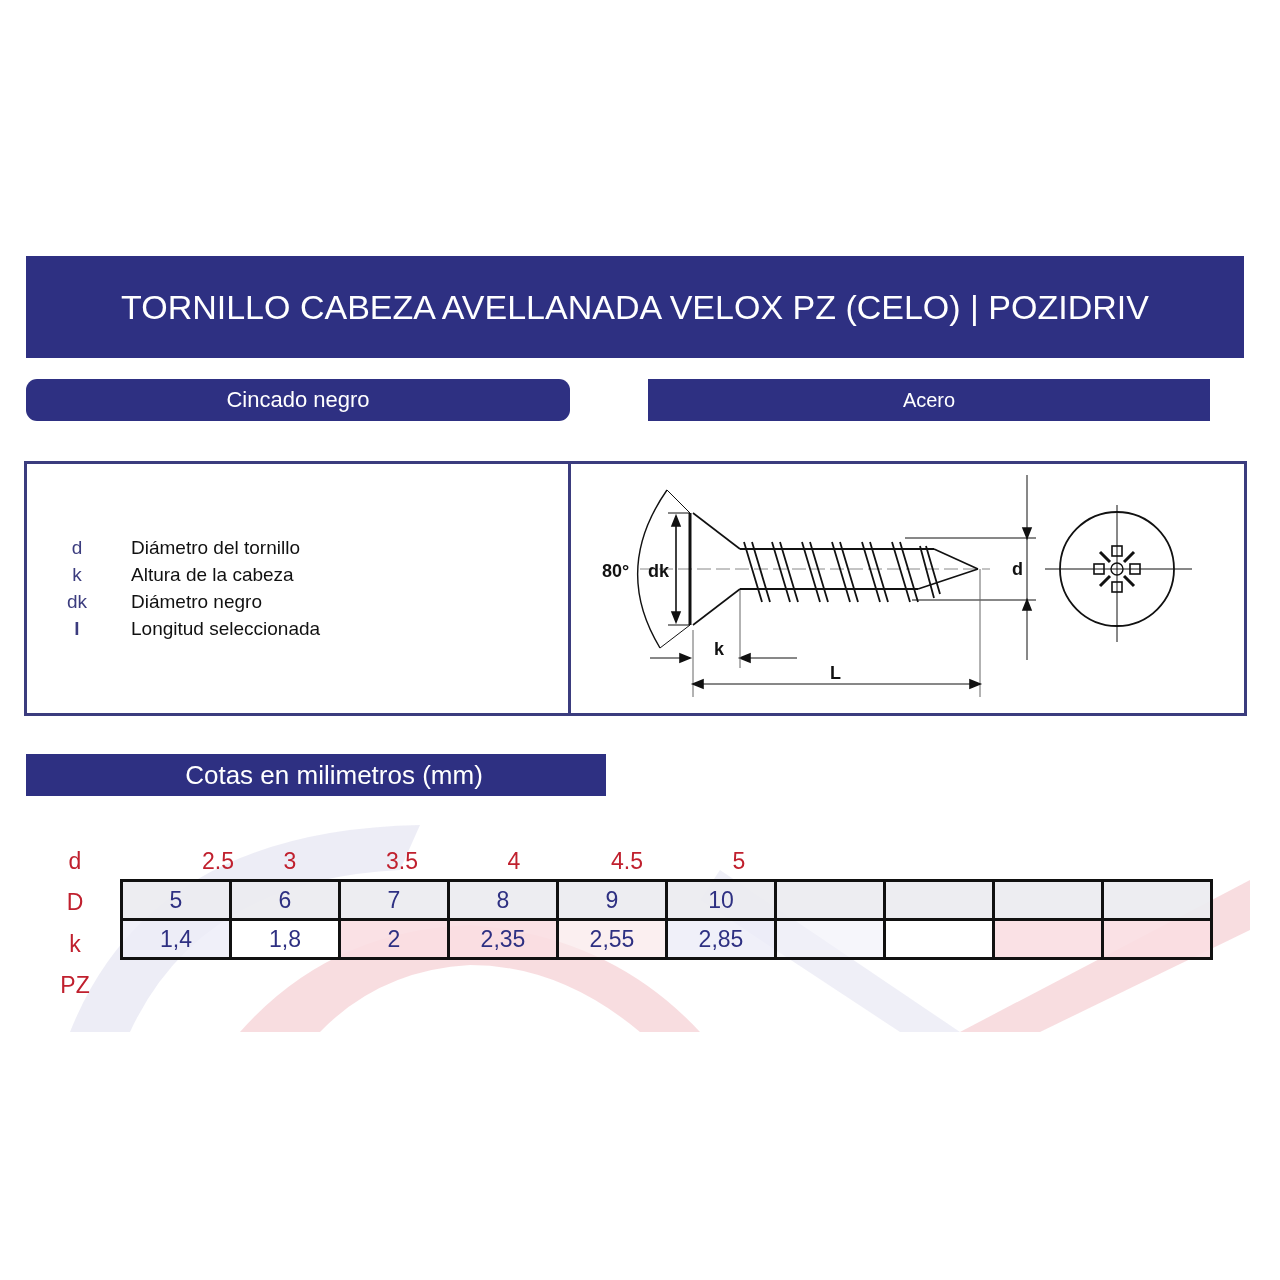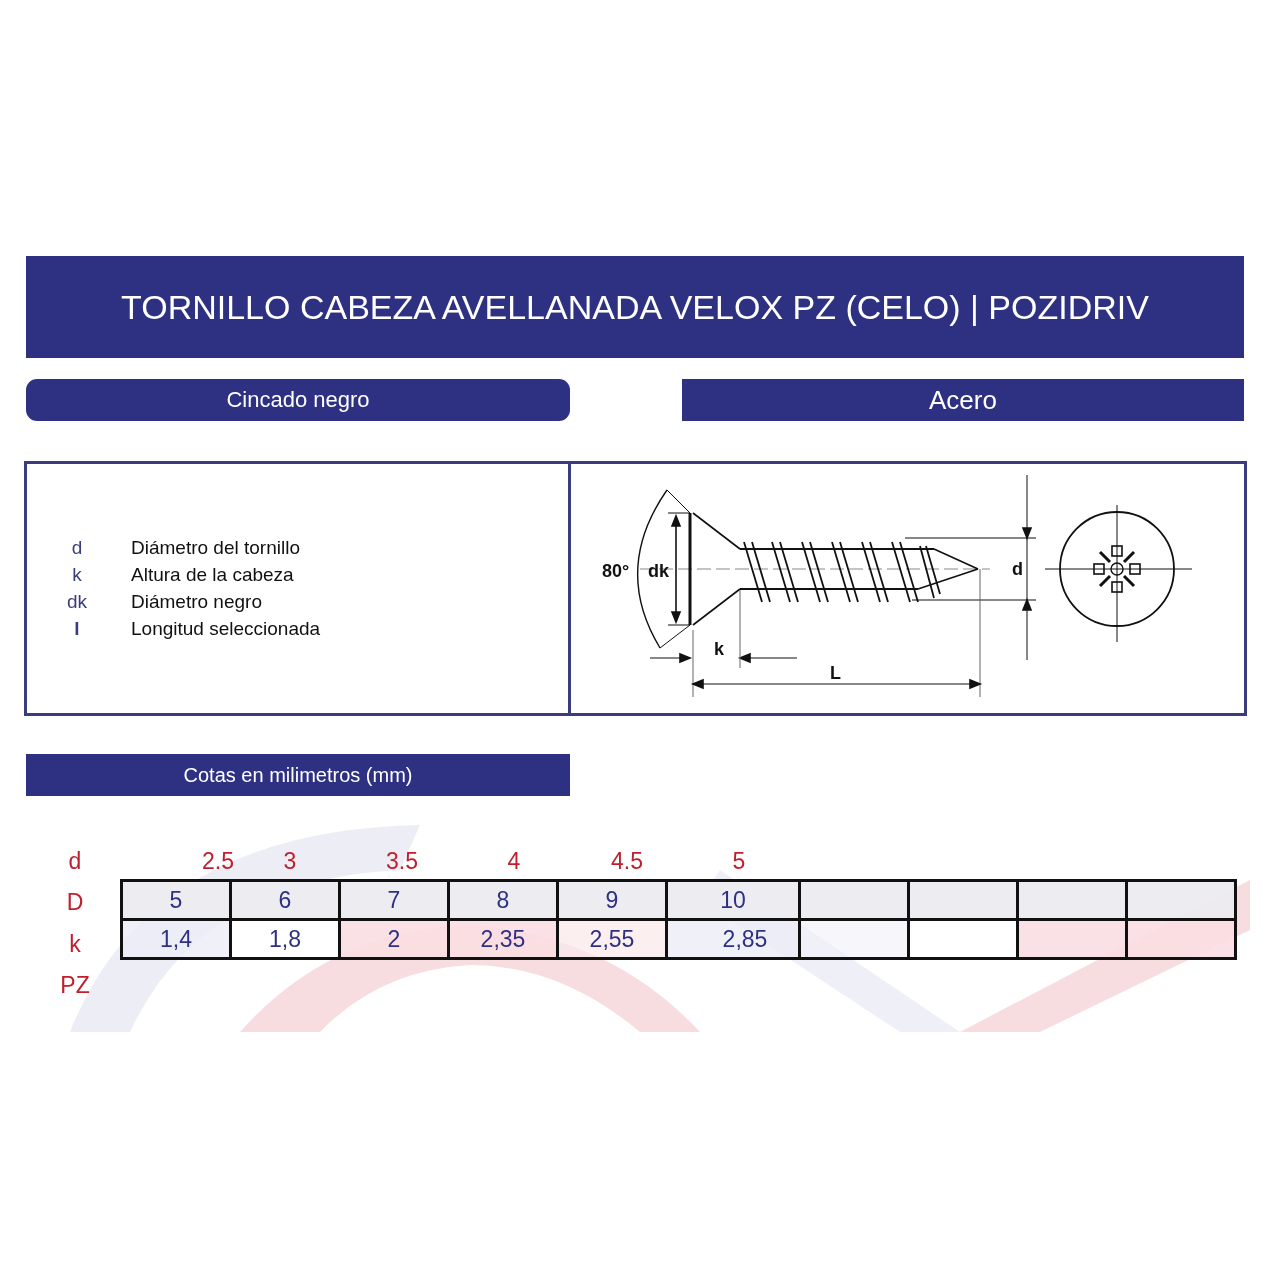--- a/index.html
+++ b/index.html
@@ -2,22 +2,22 @@
 <html><head>
 <meta charset="utf-8">
 <style>
   html, body { margin:0; padding:0; }
   body { width:1280px; height:1280px; background:#ffffff; position:relative; overflow:hidden;
          font-family:"Liberation Sans", sans-serif; }
   .band { position:absolute; background:#2e3082; color:#ffffff; display:flex; align-items:center; justify-content:center;
           font-family:"Liberation Sans", sans-serif; }
   #title-band { left:26px; top:256px; width:1218px; height:102px; font-size:34px; }
   #finish-band { left:26px; top:379px; width:544px; height:42px; font-size:22px;border-radius:11px; }
-  #material-band { left:682px; top:379px; width:562px; height:42px; font-size:26px; }
-  #units-band { left:26px; top:754px; width:544px; height:42px; font-size:20px; }
+  #material-band { left:648px; top:379px; width:562px; height:42px; font-size:20px; }
+  #units-band { left:26px; top:754px; width:544px; height:42px; font-size:26px;padding-left:36px; }
 
   #spec-box { position:absolute; left:24px; top:461px; width:1217px; height:249px; border:3px solid #3b3c7e; }
   #spec-divider { position:absolute; left:568px; top:461px; width:3px; height:252px; background:#3b3c7e; }
   .legend-row { position:absolute; left:0; height:28px; display:flex; align-items:center; font-size:19px; }
   .legend-sym { width:100px; text-align:center; color:#3b3c7e; }
   .legend-desc { color:#111111; margin-left:4px; }
 
   #drawing { position:absolute; left:580px; top:465px; width:660px; height:245px; }
 
   
@@ -169,20 +169,20 @@
     <td></td>
     <td></td>
     <td></td>
   </tr>
   <tr class="r-k">
     <td style="background:rgba(236,236,248,0.8);">1,4</td>
     <td>1,8</td>
     <td style="background:rgba(250,222,226,0.9);">2</td>
     <td style="background:rgba(250,222,226,0.9);">2,35</td>
     <td style="background:rgba(250,232,234,0.7);">2,55</td>
-    <td style="background:rgba(236,236,248,0.8);padding-left:24px;">2,85</td>
+    <td style="background:rgba(236,236,248,0.8);">2,85</td>
     <td style="background:rgba(240,240,248,0.6);"></td>
     <td></td>
     <td style="background:rgba(250,222,226,0.9);"></td>
     <td style="background:rgba(250,222,226,0.9);"></td>
   </tr>
 </tbody>
   </table>
 
 </body></html>

